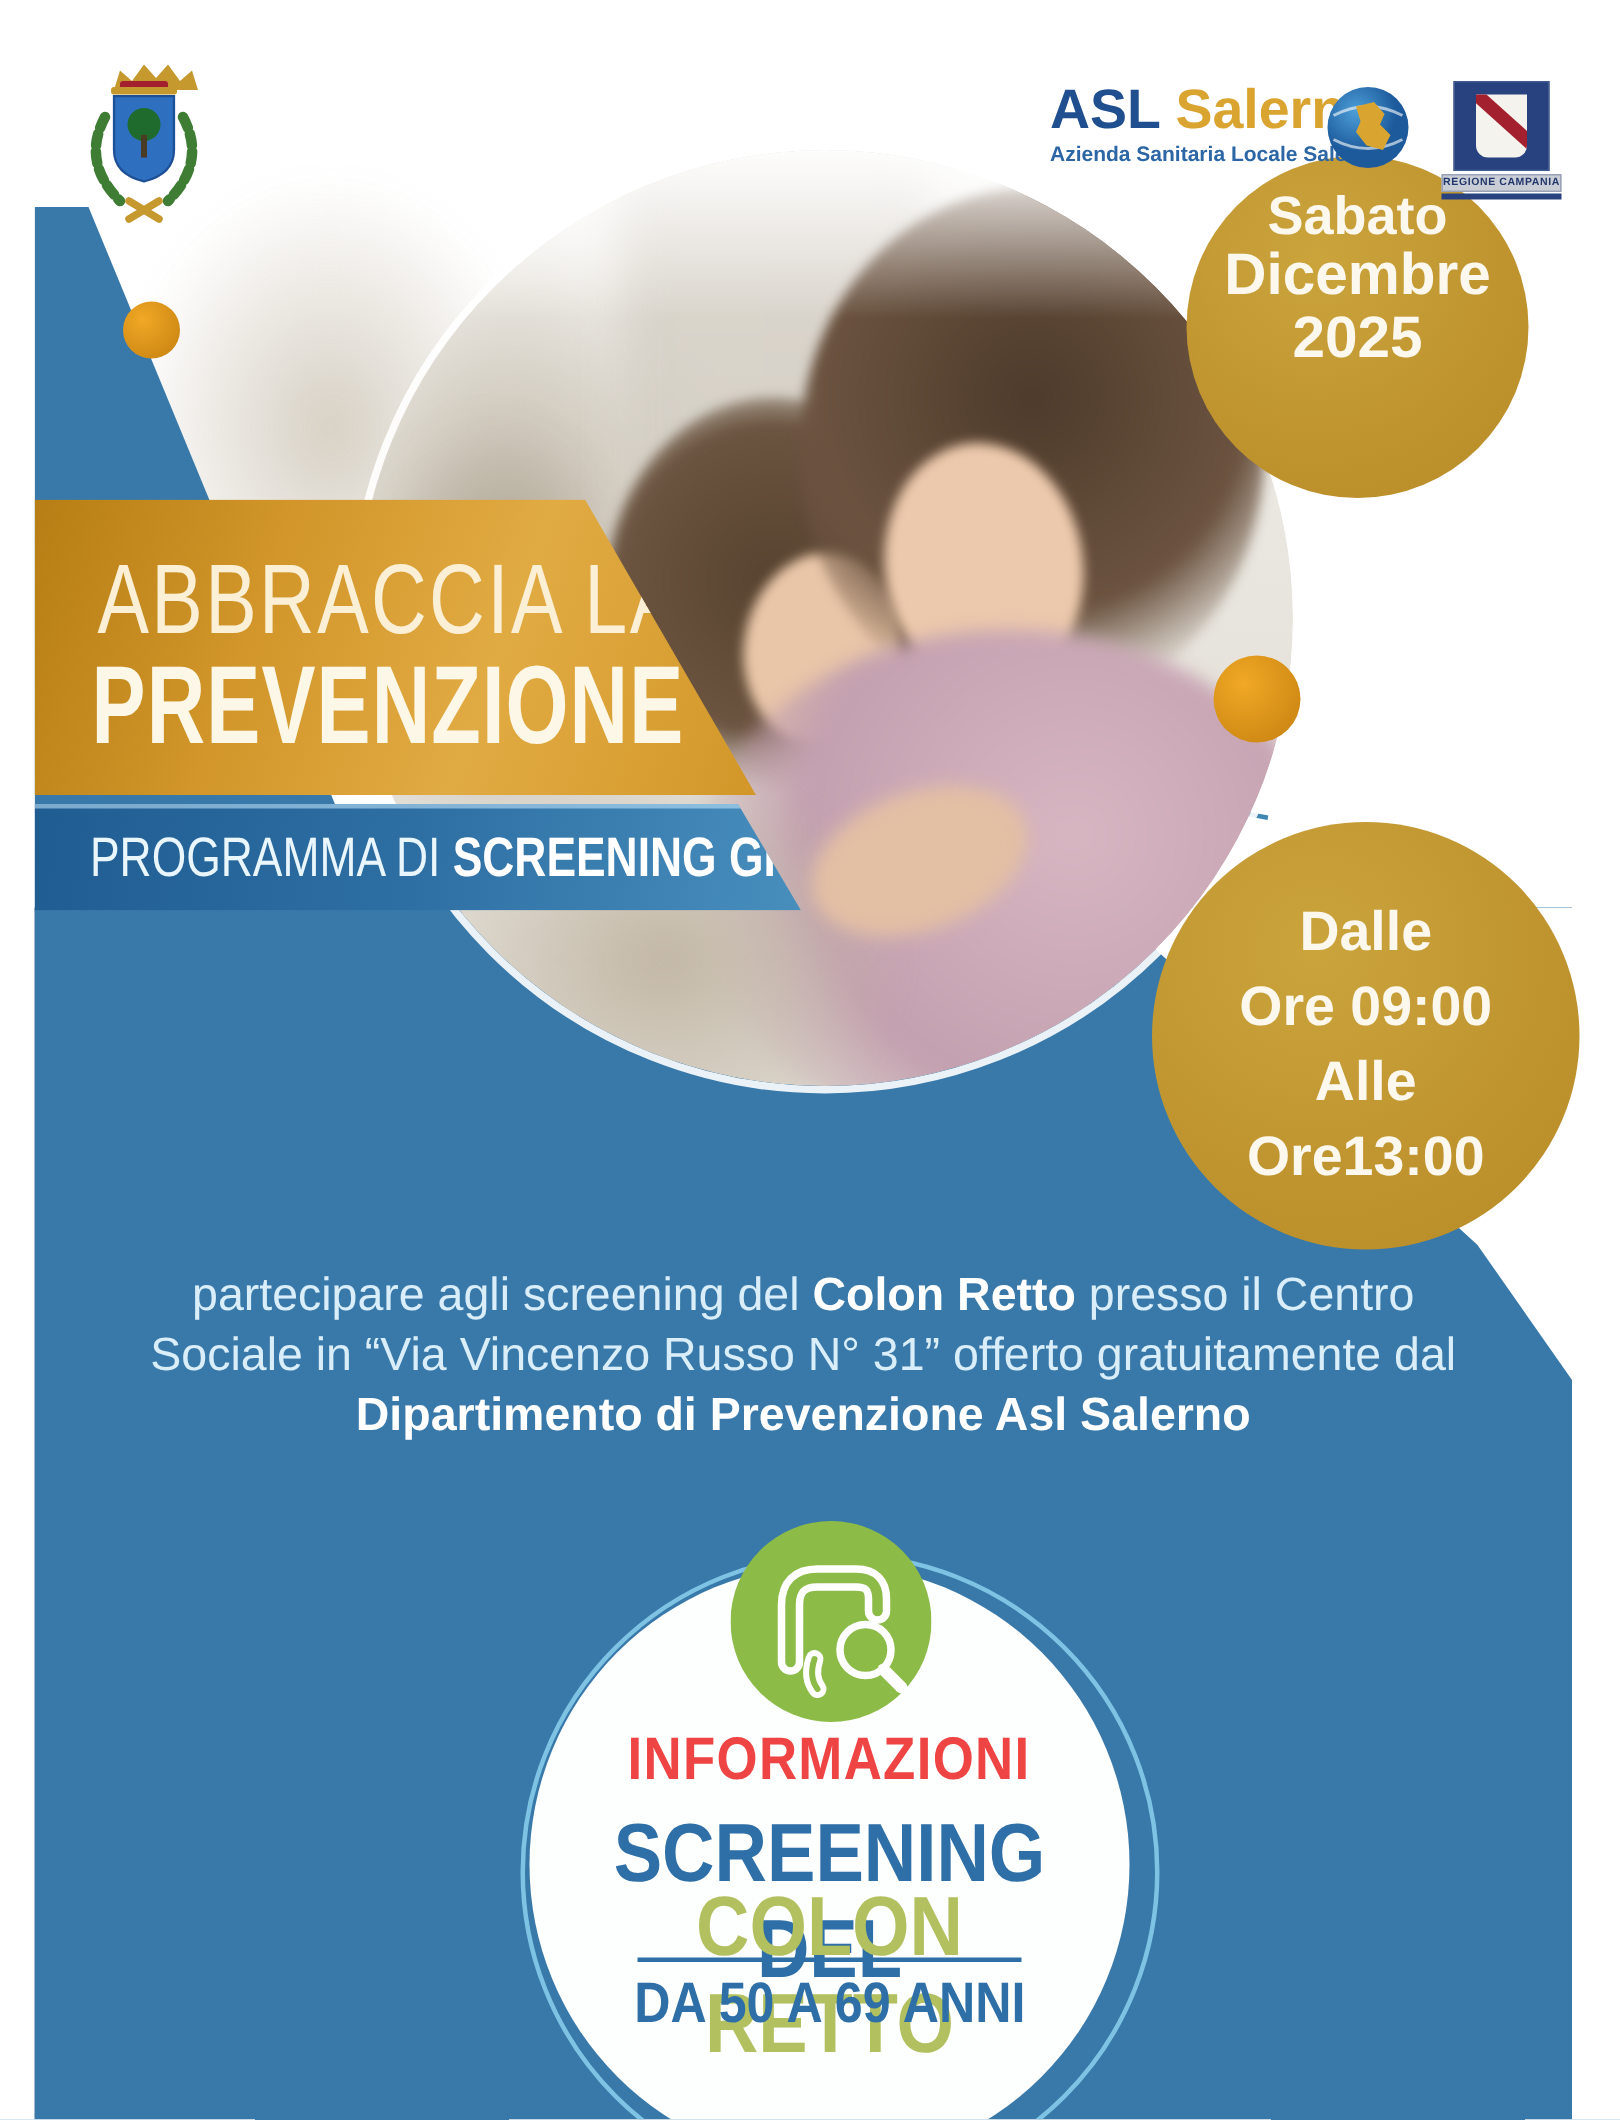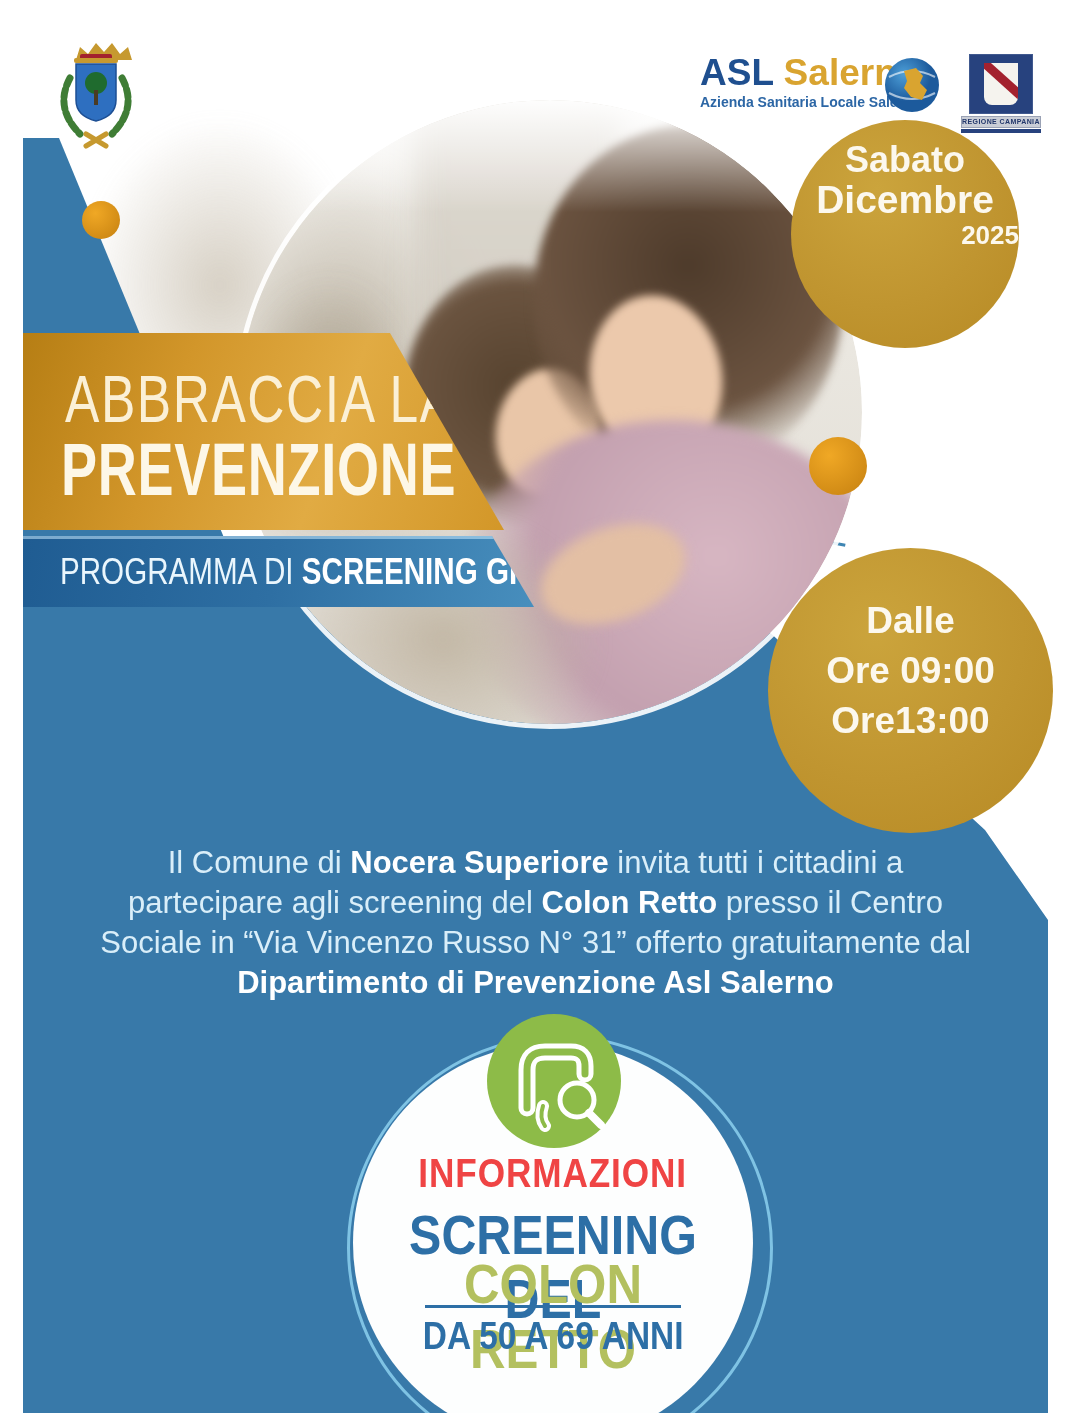--- a/index.html
+++ b/index.html
@@ -52,25 +52,25 @@
     background:linear-gradient(100deg,#1F5C92 0%,#2E6FA3 45%,#4C94C2 100%);
     box-shadow:inset 0 3px 0 rgba(200,235,255,.55);
     clip-path:polygon(0 0,469px 0,511px 71px,0 71px);}
   .subtitle{position:absolute;left:37px;top:50%;transform:translateY(-50%) scaleX(.8);
     transform-origin:left center;white-space:nowrap;font-size:37px;color:#EAF6FD;font-weight:400;}
   .subtitle b{color:#FFFFFF;font-weight:700;}
   
   .gold-circle{position:absolute;border-radius:50%;
     background:radial-gradient(circle at 38% 30%,#CBA43C 0%,#C09530 55%,#B78A24 100%);
     color:#FCF8EE;text-align:center;font-weight:700;}
-  .date-circle{left:791px;top:120px;width:228px;height:228px;}
+  .date-circle{left:791px;top:104px;width:228px;height:228px;}
   .date-circle .l1{font-size:36px;padding-top:20px;line-height:1.1;}
   .date-circle .day{font-size:96px;line-height:.95;}
   .date-circle .l3{font-size:39px;line-height:1.05;}
-  .date-circle .l4{font-size:26px;line-height:1.1;text-align:right;}
+  .date-circle .l4{font-size:39px;line-height:1.1;}
   .time-circle{left:768px;top:548px;width:285px;height:285px;}
   .time-circle .tline{font-size:37px;line-height:50px;}
   .time-circle .pad{padding-top:48px;}
   
   .coa{position:absolute;left:50px;top:26px;}
   .asl{position:absolute;left:700px;top:52px;width:260px;}
   .asl-line1{font-size:37px;font-weight:700;letter-spacing:0;white-space:nowrap;}
   .asl-line1 .asl-b{color:#1F4F8F;text-align:right;}
   .asl-line1 .asl-g{color:#D9A430;}
   .asl-line2{font-size:14px;color:#2C66A5;font-weight:700;margin-top:0;white-space:nowrap;}
@@ -144,20 +144,21 @@
 
   <div class="gold-circle date-circle">
     <div class="l1">Sabato</div>
     <div class="l3">Dicembre</div>
     <div class="l4">2025</div>
   </div>
 
   <div class="gold-circle time-circle">
     <div class="tline pad">Dalle</div>
     <div class="tline">Ore 09:00</div>
+    <div class="tline">Alle</div>
     <div class="tline">Ore13:00</div>
   </div>
 
   <div class="coa">
     <svg width="92" height="142" viewBox="0 0 92 142">
       <path d="M26,34 l4,-13 l8,7 l8,-11 l8,9 l8,-9 l8,11 l8,-7 l4,13 z" fill="#C6992F"></path>
       <rect x="30" y="28" width="32" height="6" rx="2" fill="#A3212E"></rect>
       <rect x="24" y="32" width="44" height="5" rx="2" fill="#C6992F"></rect>
       <path d="M26,38 h40 v36 q0,16 -20,21 q-20,-5 -20,-21 z" fill="#2E6FC0" stroke="#1D4F94" stroke-width="1.5"></path>
       <circle cx="46" cy="57" r="11" fill="#1F6B2E"></circle>
@@ -190,21 +191,20 @@
     <div class="reg-sq">
       <div class="reg-shield">
         <div class="reg-band"></div>
       </div>
     </div>
     <div class="reg-caption">REGIONE CAMPANIA</div>
     <div class="reg-bar"></div>
   </div>
 
   <div class="body-text">
-    <div><span>Il Comune di </span><b>Nocera Superiore</b><span> invita tutti i cittadini a</span></div>
     <div><span>partecipare agli screening del </span><b>Colon Retto</b><span> presso il Centro</span></div>
     <div><span>Sociale in “Via Vincenzo Russo N° 31” offerto gratuitamente dal</span></div>
     <div><b>Dipartimento di Prevenzione Asl Salerno</b></div>
   </div>
 
   <div class="ring"></div>
   <div class="info-circle">
     <div class="ic-t1"><span>INFORMAZIONI</span></div>
     <div class="ic-t2"><span>SCREENING DEL</span></div>
     <div class="ic-t3"><span>COLON RETTO</span></div>

